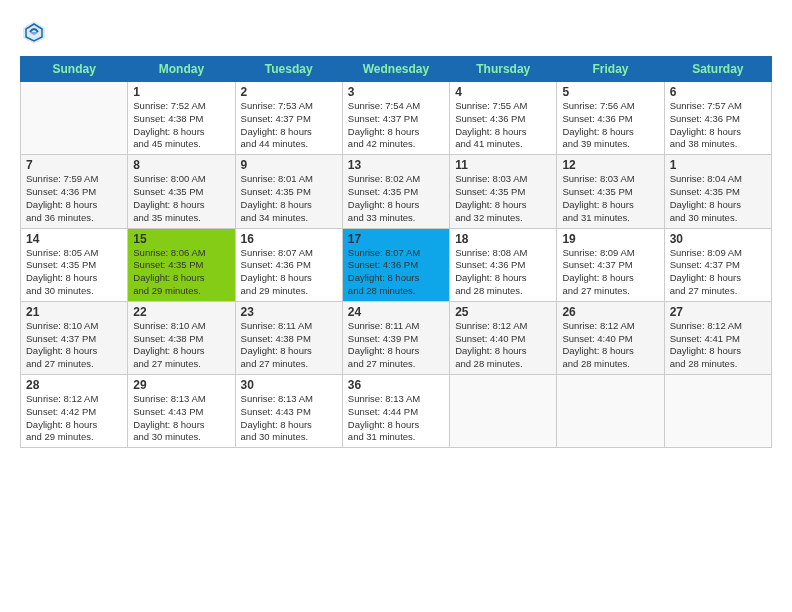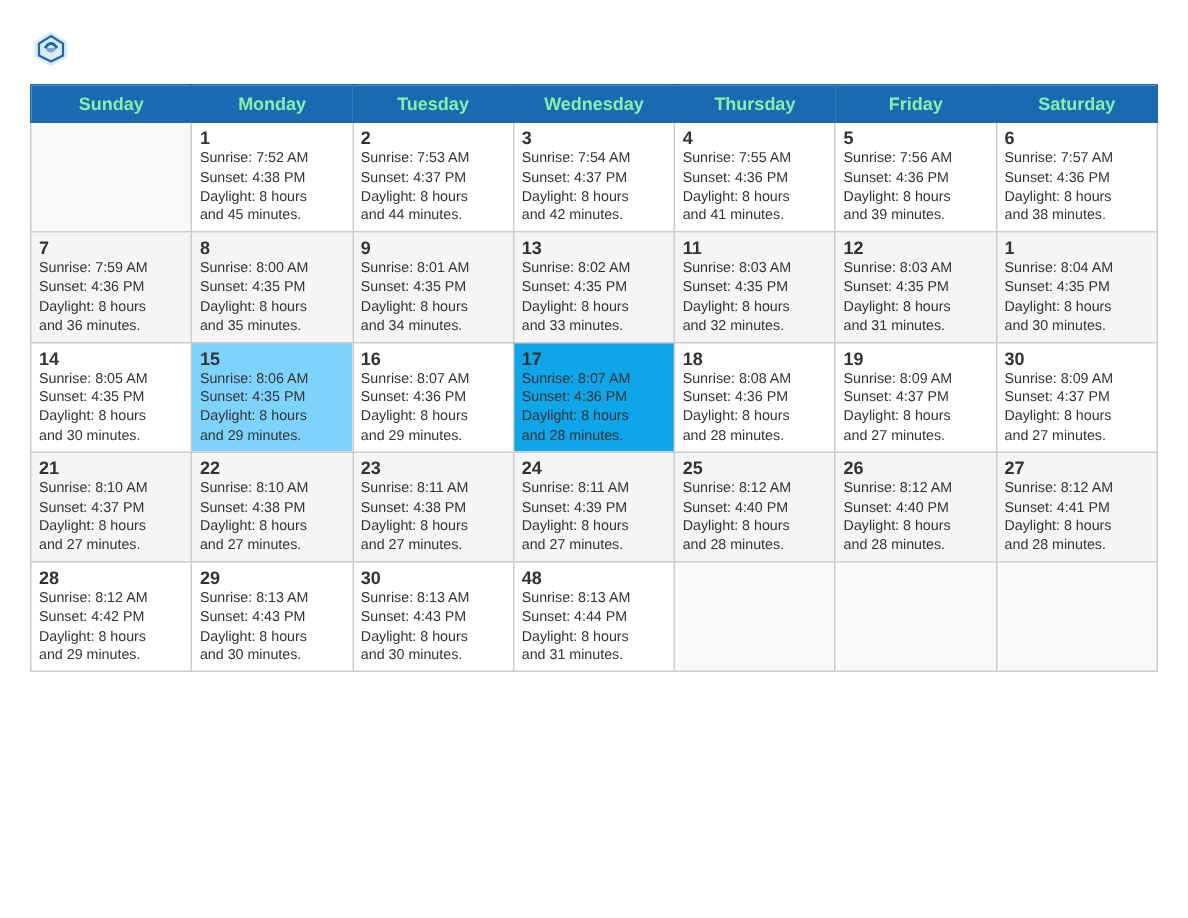--- a/index.html
+++ b/index.html
@@ -236,21 +236,21 @@
           </td>
         </tr>
         <tr>
           <td style="background: rgb(255, 255, 255);">
             <div class="day-num">14</div>
             <div class="day-info" style="white-space: pre-line;">Sunrise: 8:05 AM
 Sunset: 4:35 PM
 Daylight: 8 hours
 and 30 minutes.</div>
           </td>
-          <td style="background: #7dd3fc; margin-top: 46px;">
+          <td style="background: #84cc16; margin-top: 46px;">
             <div class="day-num">15</div>
             <div class="day-info" style="white-space: pre-line;">Sunrise: 8:06 AM
 Sunset: 4:35 PM
 Daylight: 8 hours
 and 29 minutes.</div>
           </td>
           <td style="background: rgb(255, 255, 255);">
             <div class="day-num">16</div>
             <div class="day-info" style="white-space: pre-line;">Sunrise: 8:07 AM
 Sunset: 4:36 PM
@@ -353,21 +353,21 @@
 and 30 minutes.</div>
           </td>
           <td style="background: rgb(255, 255, 255);">
             <div class="day-num">30</div>
             <div class="day-info" style="white-space: pre-line;">Sunrise: 8:13 AM
 Sunset: 4:43 PM
 Daylight: 8 hours
 and 30 minutes.</div>
           </td>
           <td style="background: rgb(255, 255, 255);">
-            <div class="day-num">48</div>
+            <div class="day-num">36</div>
             <div class="day-info" style="white-space: pre-line;">Sunrise: 8:13 AM
 Sunset: 4:44 PM
 Daylight: 8 hours
 and 31 minutes.</div>
           </td>
           <td class="empty-cell"></td>
           <td class="empty-cell"></td>
           <td class="empty-cell"></td>
         </tr>
       </tbody>

